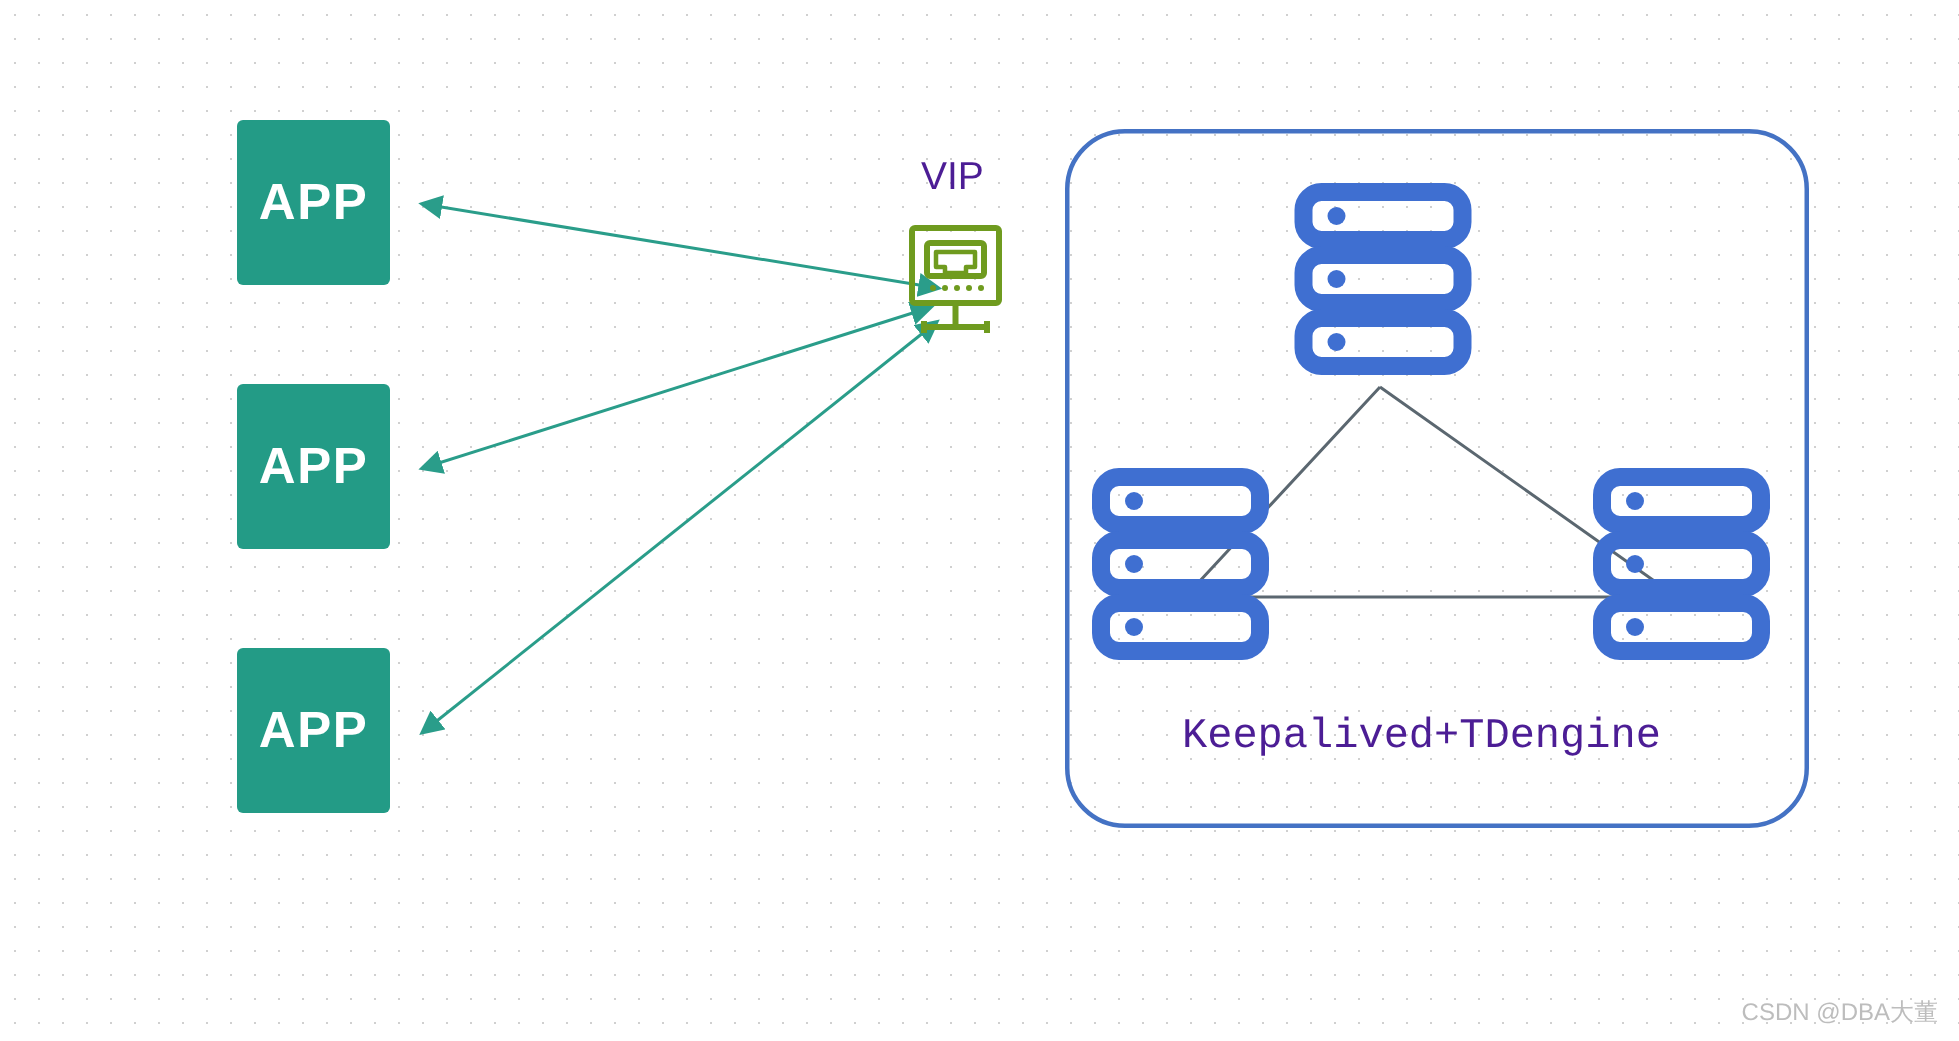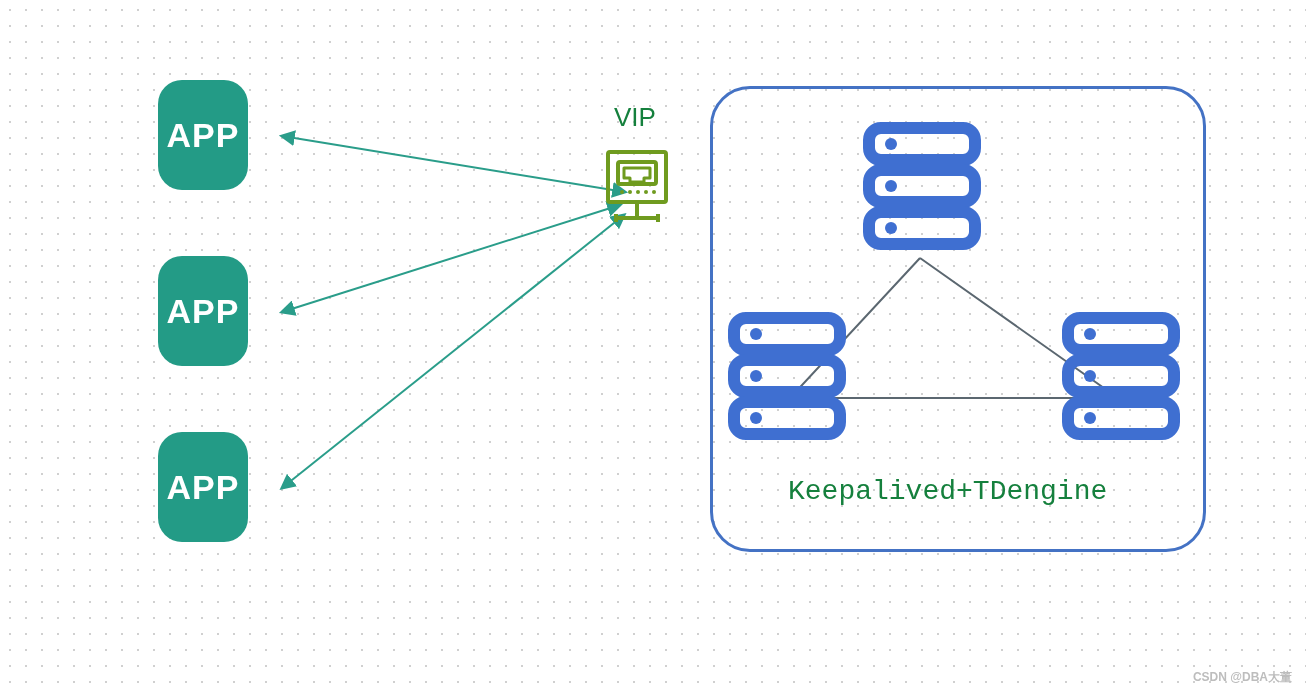--- a/index.html
+++ b/index.html
@@ -19,53 +19,52 @@
     background-image: radial-gradient(circle, #d0d0d0 1px, transparent 1px);
     background-size: 16px 16px;
     background-position: 2px 2px;
   }
   .layer {
     position: absolute;
     inset: 0;
   }
   .app-box {
     position: absolute;
-    width: 90px;
+    width: 102px;
     height: 110px;
     background: #239b86;
-    border-radius: 24px;
+    border-radius: 4px;
     color: #ffffff;
     font-size: 34px;
     font-weight: 600;
     display: flex;
     align-items: center;
     justify-content: center;
     letter-spacing: 1px;
   }
   .cluster-box {
     position: absolute;
     border: 3px solid #4472c4;
     border-radius: 40px;
   }
   .label {
     position: absolute;
     font-size: 26px;
-    color: #15803d;
+    color: #4c1d95;
     white-space: nowrap;
   }
   .cluster-label {
     font-size: 28px;
   }
   .watermark {
     position: absolute;
     right: 14px;
     bottom: 8px;
     color: #bdbdbd;
-    font-size: 12px;
-    font-weight: bold;
+    font-size: 16px;
   }
   svg { display: block; }
 </style>
 </head>
 <body>
 
 <div class="grid"></div>
 
 <div class="layer">
 

